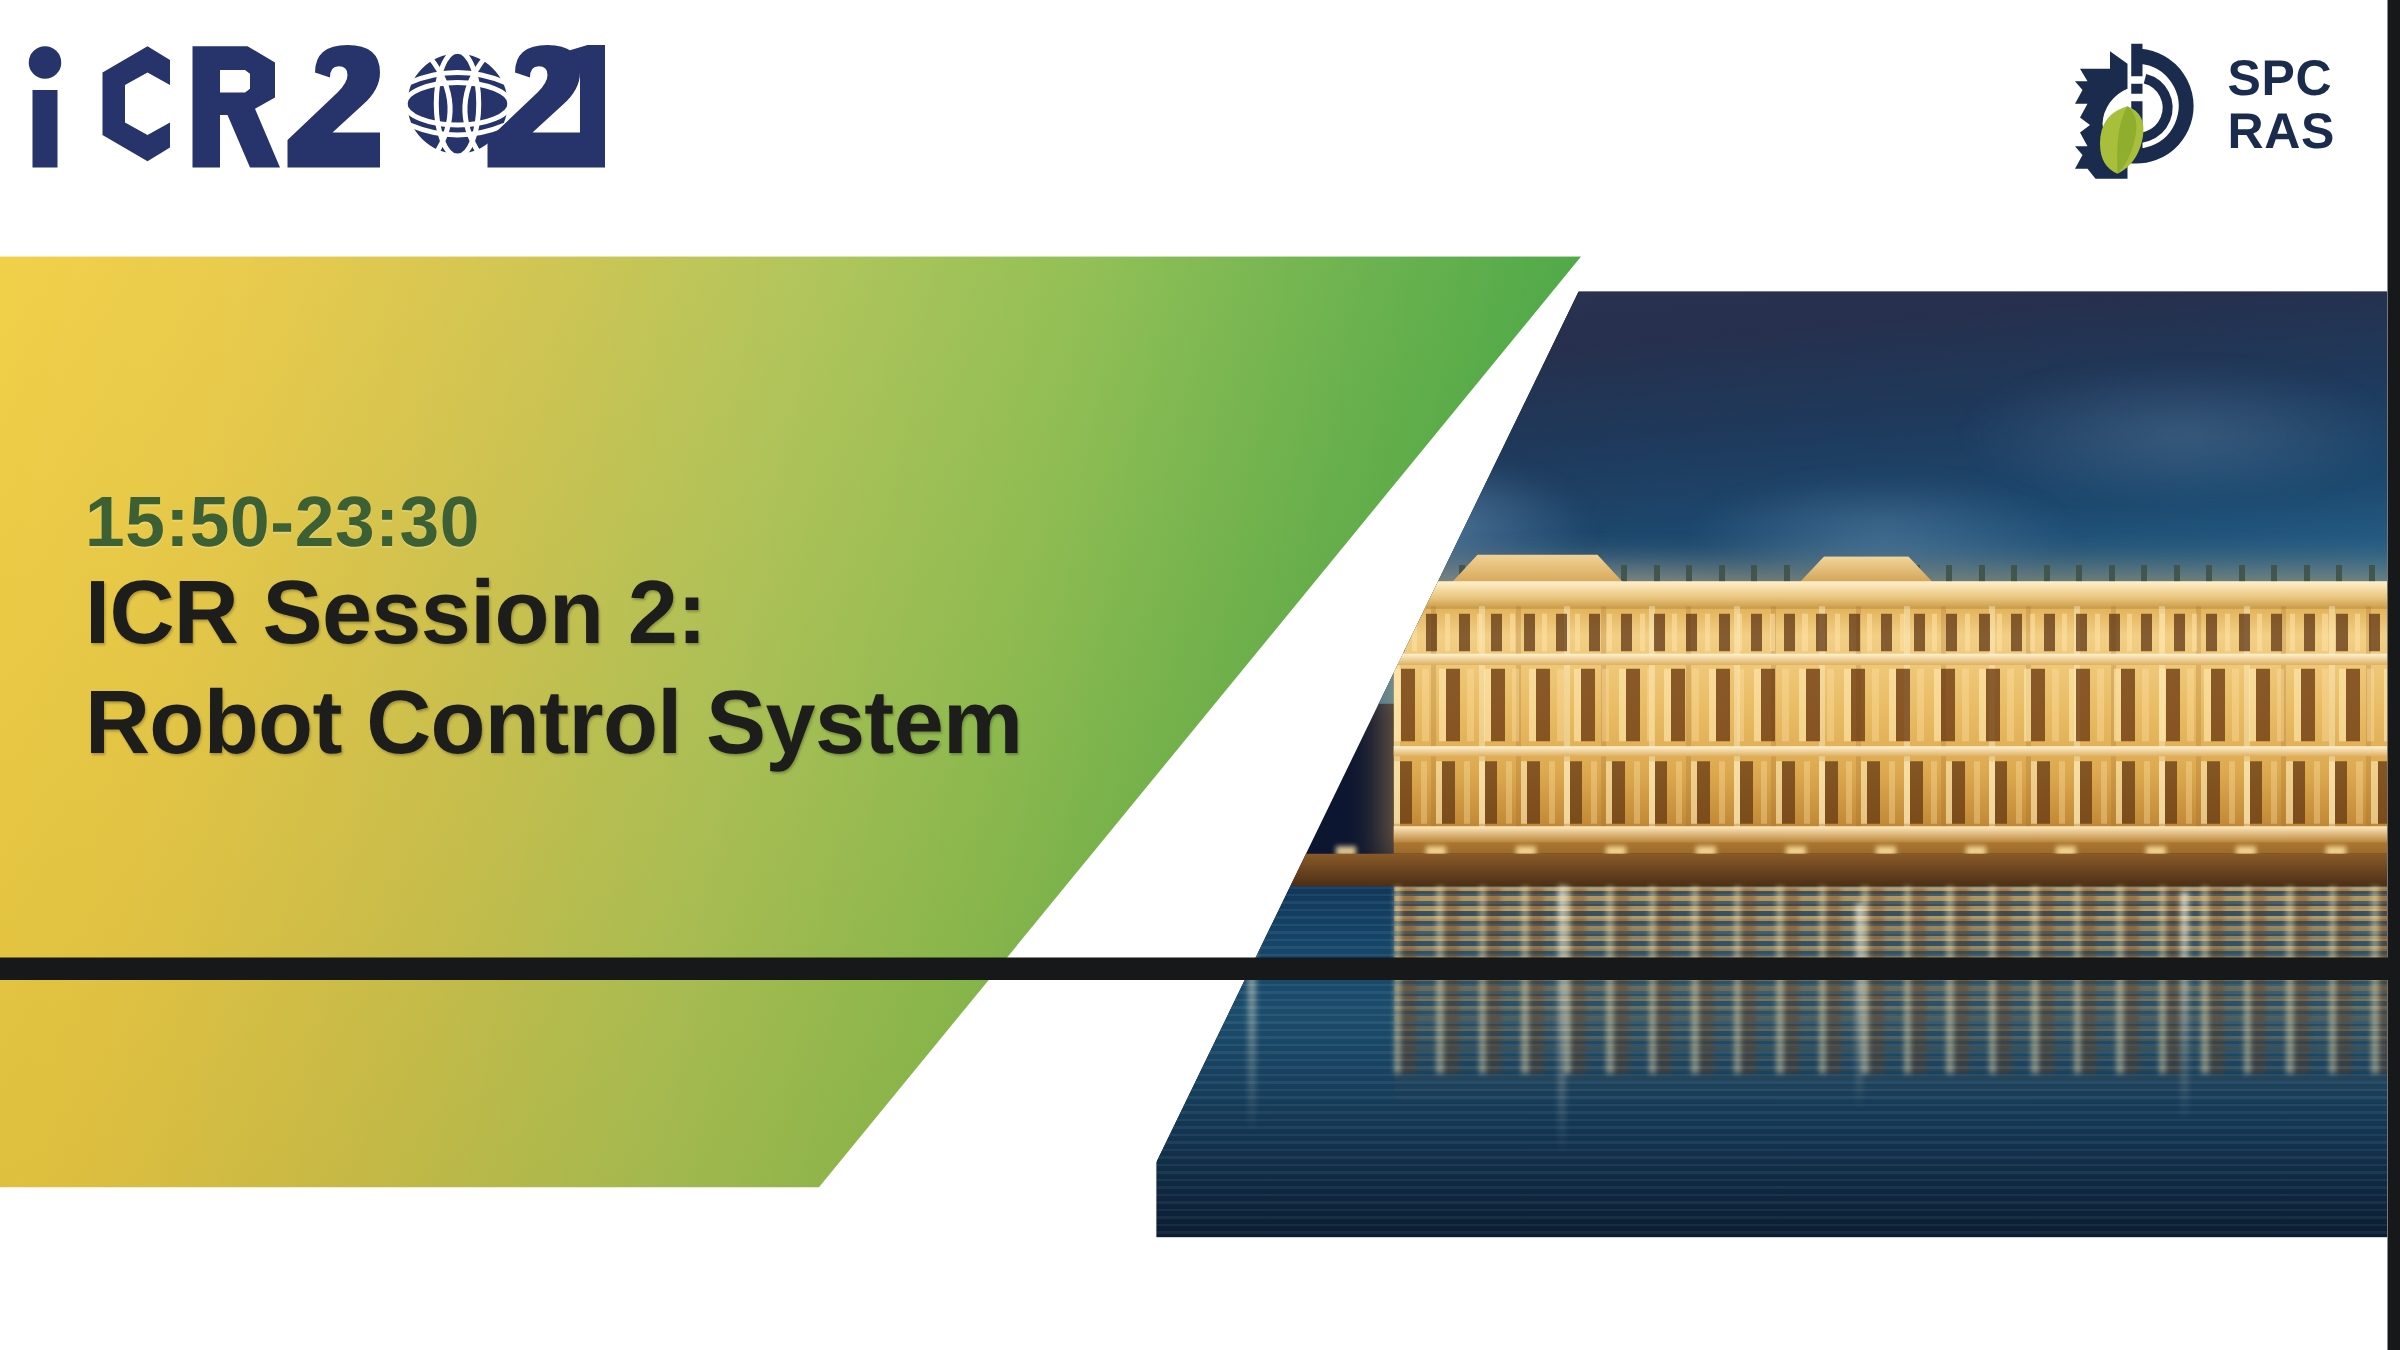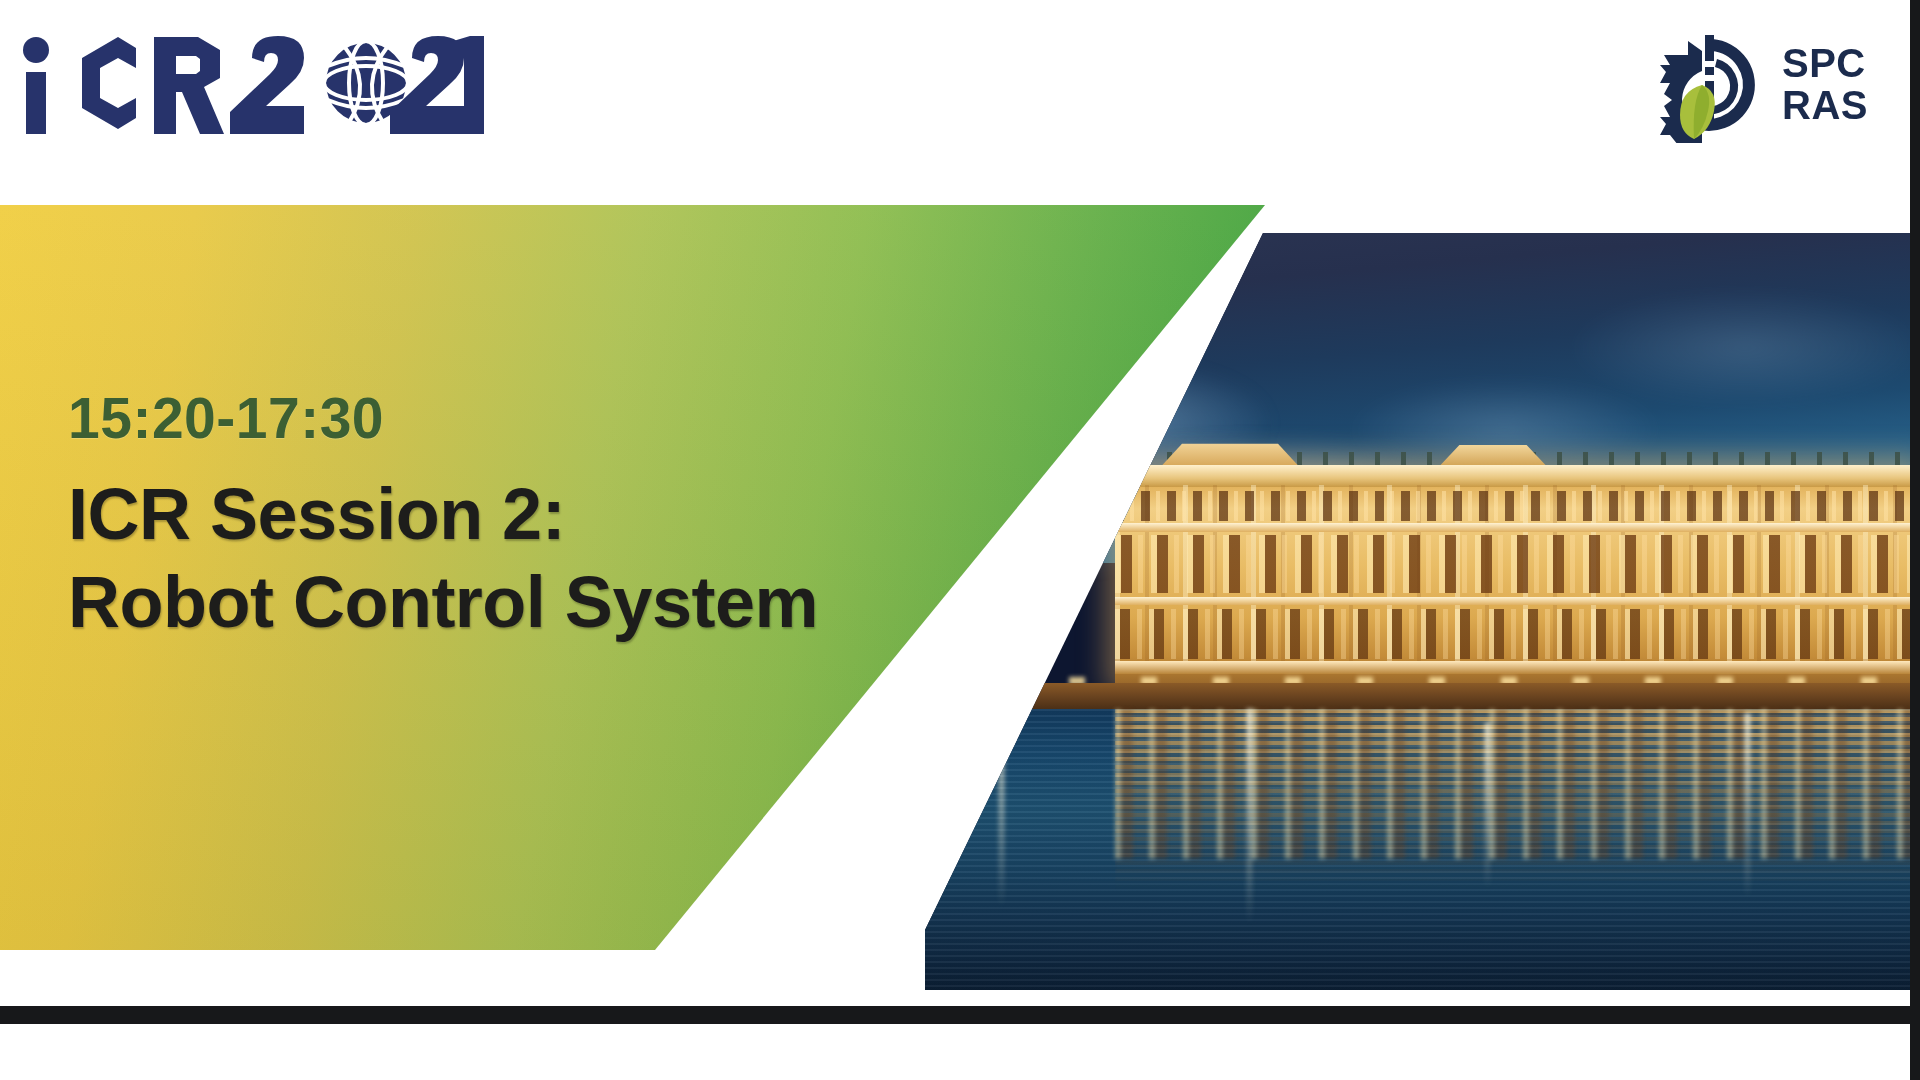--- a/index.html
+++ b/index.html
@@ -1,19 +1,19 @@
 <!DOCTYPE html>
 <html><head>
 <meta charset="utf-8">
 <style>
   * { margin:0; padding:0; box-sizing:border-box; }
   html,body { width:1920px; height:1080px; overflow:hidden; background:#ffffff;
               font-family:"Liberation Sans", sans-serif; }
 
-  #stage { position:relative; width:1920px; height:1024px; background:#ffffff; }
+  #stage { position:relative; width:1920px; height:784px; background:#ffffff; }
 
   
   .header { position:absolute; left:0; top:0; width:1920px; height:168px;
             background:#ffffff; z-index:6; }
 
   
   .icr-logo { position:absolute; left:14px; top:28px; width:470px; height:110px; }
   .icr-logo svg { display:block; width:470px; height:110px; }
 
   
@@ -35,21 +35,21 @@
   
   .panel::after { content:""; position:absolute; inset:0;
            background:linear-gradient(180deg, rgba(255,255,255,.06), rgba(0,0,0,.05));
            pointer-events:none; }
 
   
   .session { position:absolute; left:68px; top:390px; width:900px; z-index:5; }
   .session-time { font-size:57px; font-weight:bold; color:#3c5f33;
                   letter-spacing:0.5px; line-height:1;
                   text-shadow:0 1px 0 rgba(255,255,255,.18); }
-  .session-title { margin-top:24px; font-size:72px; font-weight:bold;
+  .session-title { font-size:72px; font-weight:bold;
                    color:#1d1d1b; line-height:1.22; letter-spacing:-0.5px;
                    text-shadow:1px 2px 2px rgba(0,0,0,.25); }
   .session-title .ln { display:block; white-space:nowrap; }
 
   
   .photo { position:absolute; left:925px; top:233px; width:985px; height:757px;
            overflow:hidden; z-index:3; background:#0d1630;
            clip-path:polygon(338px 0, 985px 0, 985px 757px, 0 757px, 0 697px); }
 
   .sky { position:absolute; left:0; top:0; width:100%; height:330px;
@@ -241,21 +241,21 @@
       <span class="spc-text">
         <span>SPC</span><br>
         <span>RAS</span>
       </span>
     </div>
   </div>
 
   <div class="panel"></div>
 
   <div class="session">
-    <div class="session-time">15:20-17:30</div>
+    <div class="session-time">15:50-23:30</div>
     <div class="session-title">
       <span class="ln">ICR Session 2:</span>
       <span class="ln">Robot Control System</span>
     </div>
   </div>
 
   <div class="photo">
     <div class="sky">
       <div class="cloud c1"></div>
       <div class="cloud c2"></div>

